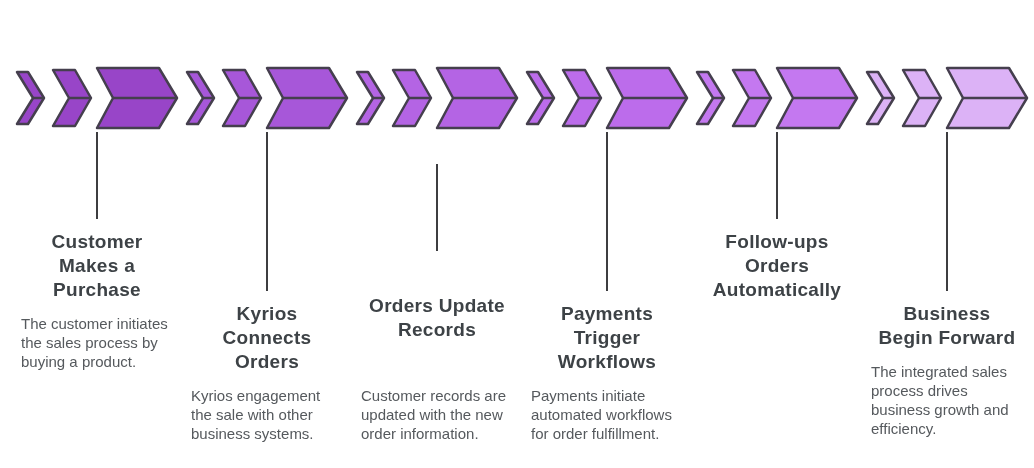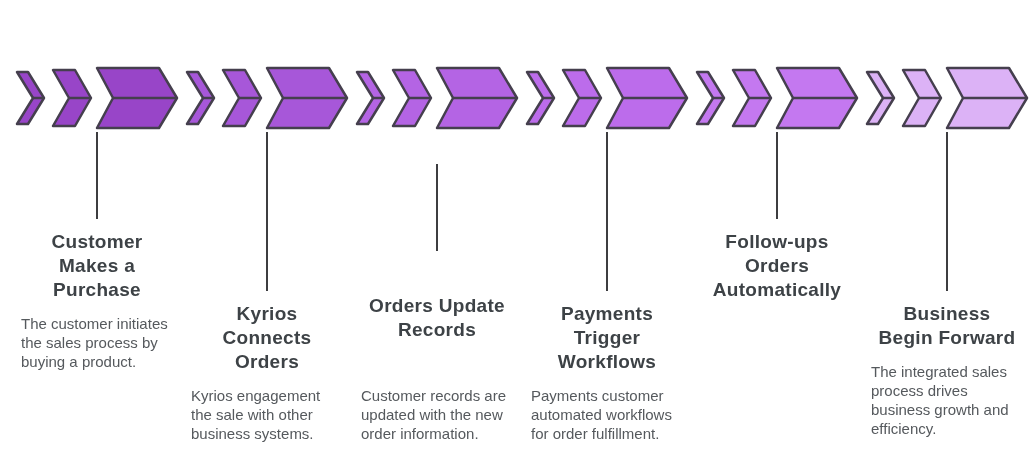--- a/index.html
+++ b/index.html
@@ -121,21 +121,21 @@
             <polygon points="36,2 58,2 74,30 58,58 36,58 52,30"></polygon>
             <polygon points="80,0 142,0 160,30 142,60 80,60 96,30"></polygon>
           </g>
           <line x1="16" y1="30" x2="27" y2="30"></line>
           <line x1="52" y1="30" x2="74" y2="30"></line>
           <line x1="96" y1="30" x2="160" y2="30"></line>
         </g>
       </svg>
       <div class="connector tall"></div>
       <div class="step-title">Payments Trigger Workflows</div>
-      <div class="step-desc">Payments customer automated workflows for order fulfillment.</div>
+      <div class="step-desc">Payments initiate automated workflows for order fulfillment.</div>
     </div>
 
     <div class="step-col" style="left: 691px;">
       <svg class="chev-svg" viewBox="-2 -2 164 64" xmlns="http://www.w3.org/2000/svg">
         <g stroke-width="2.5" stroke-linejoin="round" fill="none" stroke="#453f4e">
           <g fill="#c478f0">
             <polygon points="0,4 11,4 27,30 11,56 0,56 16,30"></polygon>
             <polygon points="36,2 58,2 74,30 58,58 36,58 52,30"></polygon>
             <polygon points="80,0 142,0 160,30 142,60 80,60 96,30"></polygon>
           </g>

